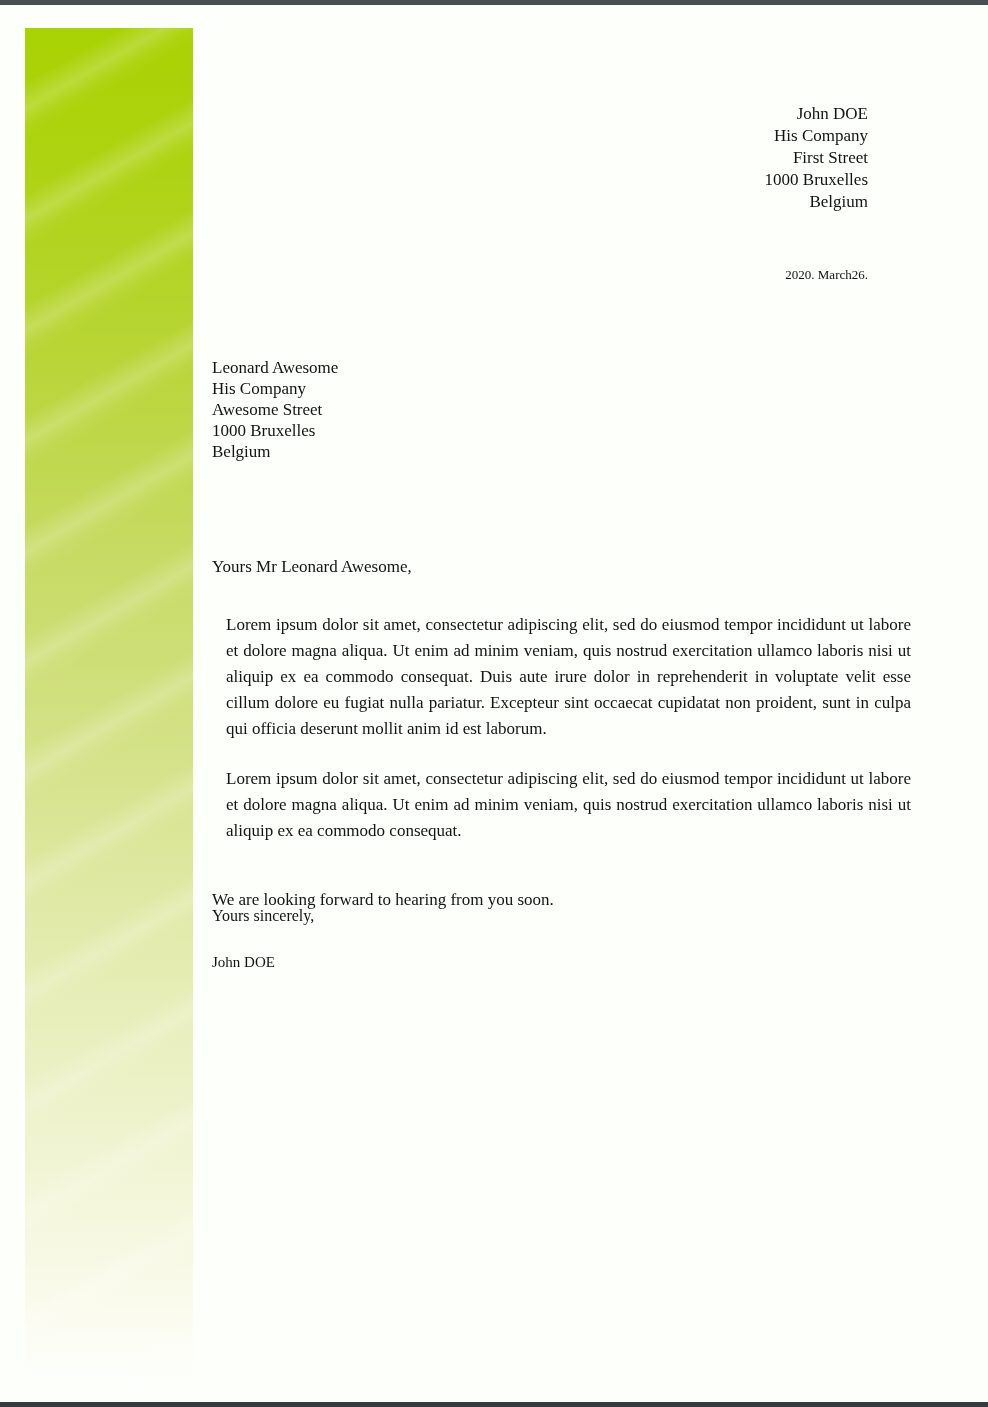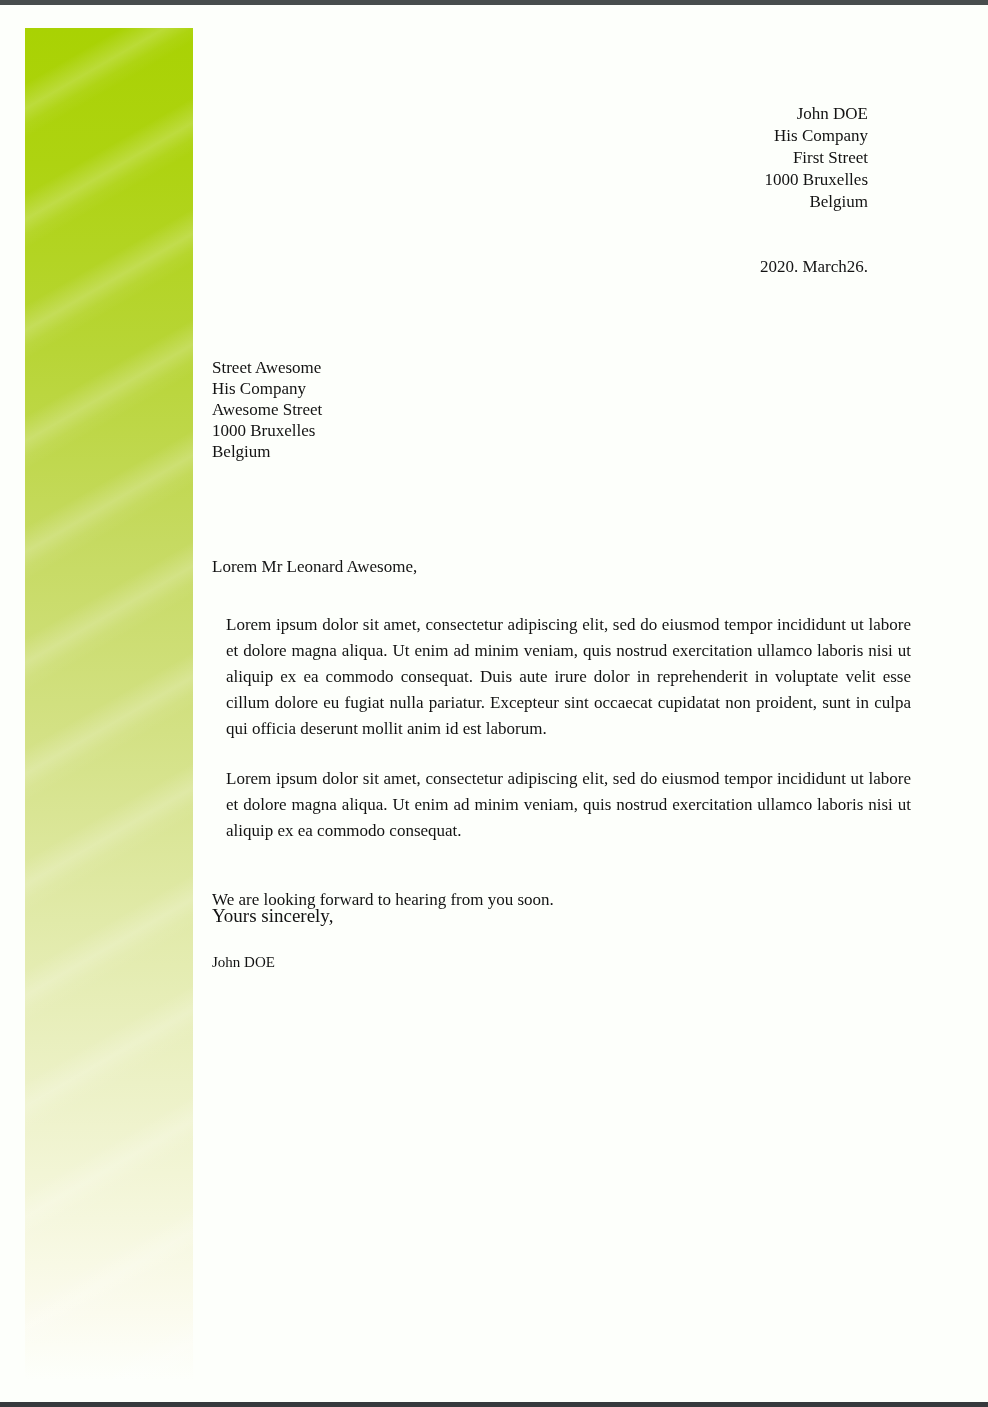--- a/index.html
+++ b/index.html
@@ -57,24 +57,24 @@
     top: 103px;
     right: 120px;
     text-align: right;
     font-size: 17px;
     line-height: 22px;
     white-space: nowrap;
   }
   .sender div { display: block; }
   .date {
     position: absolute;
-    top: 256px;
+    top: 264px;
     right: 120px;
     text-align: center;
-    font-size: 17px;
+    font-size: 13px;
     line-height: 22px;
     white-space: nowrap;
   }
   .recipient {
     position: absolute;
     top: 357px;
     left: 212px;
     text-align: left;
     font-size: 17px;
     line-height: 21px;
@@ -102,21 +102,21 @@
     position: absolute;
     top: 889px;
     left: 212px;
     font-size: 17px;
     line-height: 22px;
   }
   .valediction {
     position: absolute;
     top: 905px;
     left: 212px;
-    font-size: 19px;
+    font-size: 16px;
     line-height: 22px;
   }
   .signature {
     position: absolute;
     top: 952px;
     left: 212px;
     font-size: 15px;
     line-height: 20px;
   }
 </style>
@@ -131,28 +131,28 @@
   <div>John DOE</div>
   <div>His Company</div>
   <div>First Street</div>
   <div>1000 Bruxelles</div>
   <div>Belgium</div>
 </div>
 
 <div class="date">2020. March26.</div>
 
 <div class="recipient">
-  <div>Street Awesome</div>
+  <div>Leonard Awesome</div>
   <div>His Company</div>
   <div>Awesome Street</div>
   <div>1000 Bruxelles</div>
   <div>Belgium</div>
 </div>
 
-<div class="salutation">Lorem Mr Leonard Awesome,</div>
+<div class="salutation">Yours Mr Leonard Awesome,</div>
 
 <p class="para para-1">Lorem ipsum dolor sit amet, consectetur adipiscing elit, sed do eiusmod tempor incididunt ut labore et dolore magna aliqua. Ut enim ad minim veniam, quis nostrud exercitation ullamco laboris nisi ut aliquip ex ea commodo consequat. Duis aute irure dolor in reprehenderit in voluptate velit esse cillum dolore eu fugiat nulla pariatur. Excepteur sint occaecat cupidatat non proident, sunt in culpa qui officia deserunt mollit anim id est laborum.</p>
 
 <p class="para para-2">Lorem ipsum dolor sit amet, consectetur adipiscing elit, sed do eiusmod tempor incididunt ut labore et dolore magna aliqua. Ut enim ad minim veniam, quis nostrud exercitation ullamco laboris nisi ut aliquip ex ea commodo consequat.</p>
 
 <div class="closing">We are looking forward to hearing from you soon.</div>
 
 <div class="valediction">Yours sincerely,</div>
 
 <div class="signature">John DOE</div>

